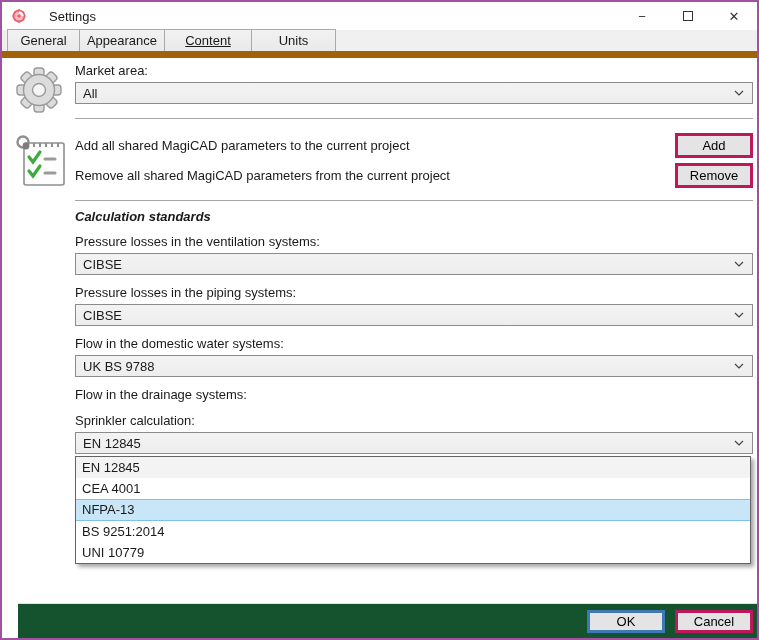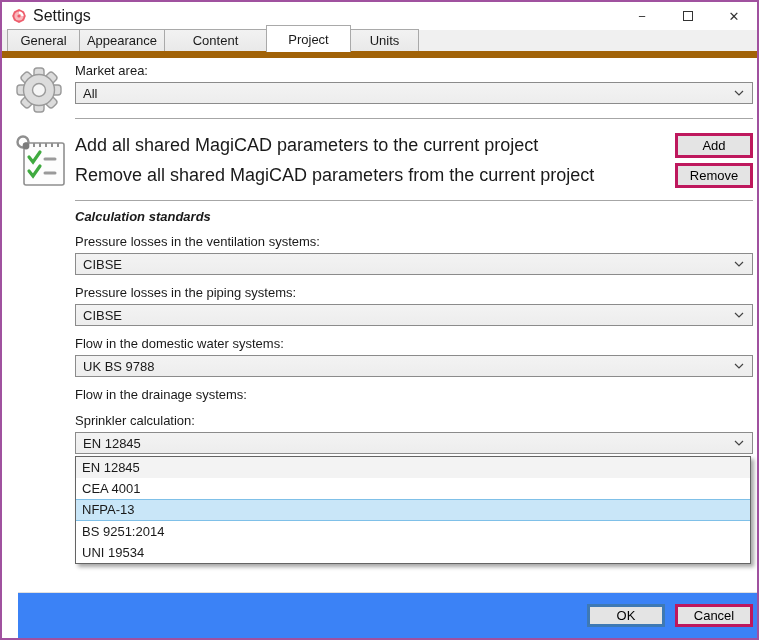--- a/index.html
+++ b/index.html
@@ -6,67 +6,67 @@
   *{box-sizing:border-box;}
   .window{
     position:relative;width:759px;height:640px;
     border:2px solid #a0519f;background:#fff;
     font-family:"Liberation Sans",sans-serif;color:#1a1a1a;
     display:flex;flex-direction:column;overflow:hidden;
   }
   
   .titlebar{height:28px;background:#fff;display:flex;align-items:center;flex:0 0 auto;}
   .app-icon{width:16px;height:16px;margin:0 6px 0 9px;flex:0 0 auto;}
-  .title-text{font-size:16px;}
+  .title-text{font-size:13px;margin-left:16px;}
   .tb-spacer{flex:1;}
   .tb-btn{width:46px;height:28px;display:flex;align-items:center;justify-content:center;
     color:#333;font-size:13px;cursor:default;}
   .max-box{width:10px;height:10px;border:1px solid #333;}
   
   .tabstrip{height:28px;background:#f0f0f0;display:flex;align-items:flex-end;
     border-bottom:7px solid #a16207;padding-left:5px;flex:0 0 auto;}
   .tab{height:22px;margin-right:-1px;border:1px solid #a9a9a9;border-bottom:none;
     background:linear-gradient(#f2f2f2,#e9e9e9);display:flex;align-items:center;
     justify-content:center;font-size:13px;position:relative;}
   .tab:nth-child(1){width:73px;}
   .tab:nth-child(2){width:86px;}
-  .tab:nth-child(3){width:103px;}
+  .tab:nth-child(3){width:88px;text-decoration:underline;}
   .tab:nth-child(4){width:85px;}
   .tab:nth-child(5){width:69px;}
   .tab.active{background:#fff;height:27px;margin-bottom:-1px;z-index:2;}
   
   .content{flex:1 1 auto;background:#fff;position:relative;
     padding:0 4px 0 73px;}
   .icon-rail{position:absolute;left:0;top:0;width:73px;}
   .gear-wrap{margin:6px 0 0 11px;}
   .list-icon-wrap{margin:14px 0 0 12px;}
   .field-label{font-size:13px;margin-top:10px;height:16px;line-height:16px;}
   .field-label.first{margin-top:5px;}
   .combo{height:22px;margin-top:3px;border:1px solid #8b8b8b;
     background:linear-gradient(#f3f3f3,#ededed);display:flex;align-items:center;
     padding:0 8px 0 7px;font-size:13px;position:relative;}
   .combo .val{flex:1;}
   .sep{border:none;border-top:1px solid #a6a6a6;margin:14px 0 0 0;}
   .sep2{border:none;border-top:1px solid #a6a6a6;margin:12px 0 0 0;}
   .param-row{display:flex;align-items:center;margin-top:14px;}
   .param-row.second{margin-top:5px;}
-  .param-text{flex:1;font-size:18px;}
+  .param-text{flex:1;font-size:13px;}
   .btn{width:78px;height:25px;background:#e4e4e4;border:3px solid #be185d;
     font-size:13px;display:flex;align-items:center;justify-content:center;
     font-family:"Liberation Sans",sans-serif;}
   .heading{font-size:13px;font-weight:700;margin-top:8px;height:15px;line-height:15px;font-style:italic;}
   .combo-anchor{position:relative;}
   .droplist{position:absolute;left:0;right:2px;top:24px;background:#fff;
     border:1px solid #646464;z-index:5;box-shadow:3px 3px 4px rgba(0,0,0,0.35);}
   .opt{height:21px;line-height:21px;font-size:13px;padding-left:6px;}
   .opt.shaded{background:#f3f3f3;}
   .opt.hl{background:#c9e6f8;border-top:1px solid #7fc0e8;border-bottom:1px solid #7fc0e8;
     height:22px;line-height:20px;}
   
-  .footer{height:46px;background:#3b82f6;border-top:1px solid #e0e0e0;flex:0 0 auto;
+  .footer{height:35px;background:#14532d;border-top:1px solid #e0e0e0;flex:0 0 auto;
     display:flex;align-items:center;justify-content:flex-end;gap:10px;padding-right:4px;margin-left:16px;}
   .footer .btn{height:23px;}
   .btn.primary{border-color:#3e79b4;}
 </style>
 </head>
 <body>
 
 <div class="window">
 
   <div class="titlebar">
@@ -92,23 +92,20 @@
   <div class="tabstrip">
     <div class="tab">
         <span>General</span>
       </div>
     <div class="tab">
         <span>Appearance</span>
       </div>
     <div class="tab">
         <span>Content</span>
       </div>
-    <div class="tab active">
-        <span>Project</span>
-      </div>
     <div class="tab">
         <span>Units</span>
       </div>
   </div>
 
   <div class="content">
 
     <div class="icon-rail">
       <div class="gear-wrap">
         <svg width="52" height="52" viewBox="0 0 52 52">
@@ -202,21 +199,21 @@
         <span class="val">EN 12845</span>
         <svg width="10" height="6" viewBox="0 0 10 6">
             <polyline points="1,1 5,5 9,1" fill="none" stroke="#444" stroke-width="1.2"></polyline>
           </svg>
       </div>
       <div class="droplist">
         <div class="opt shaded">EN 12845</div>
         <div class="opt">CEA 4001</div>
         <div class="opt hl">NFPA-13</div>
         <div class="opt">BS 9251:2014</div>
-        <div class="opt">UNI 19534</div>
+        <div class="opt">UNI 10779</div>
       </div>
     </div>
 
   </div>
 
   <div class="footer">
     <button class="btn primary">OK</button>
     <button class="btn">Cancel</button>
   </div>
 

